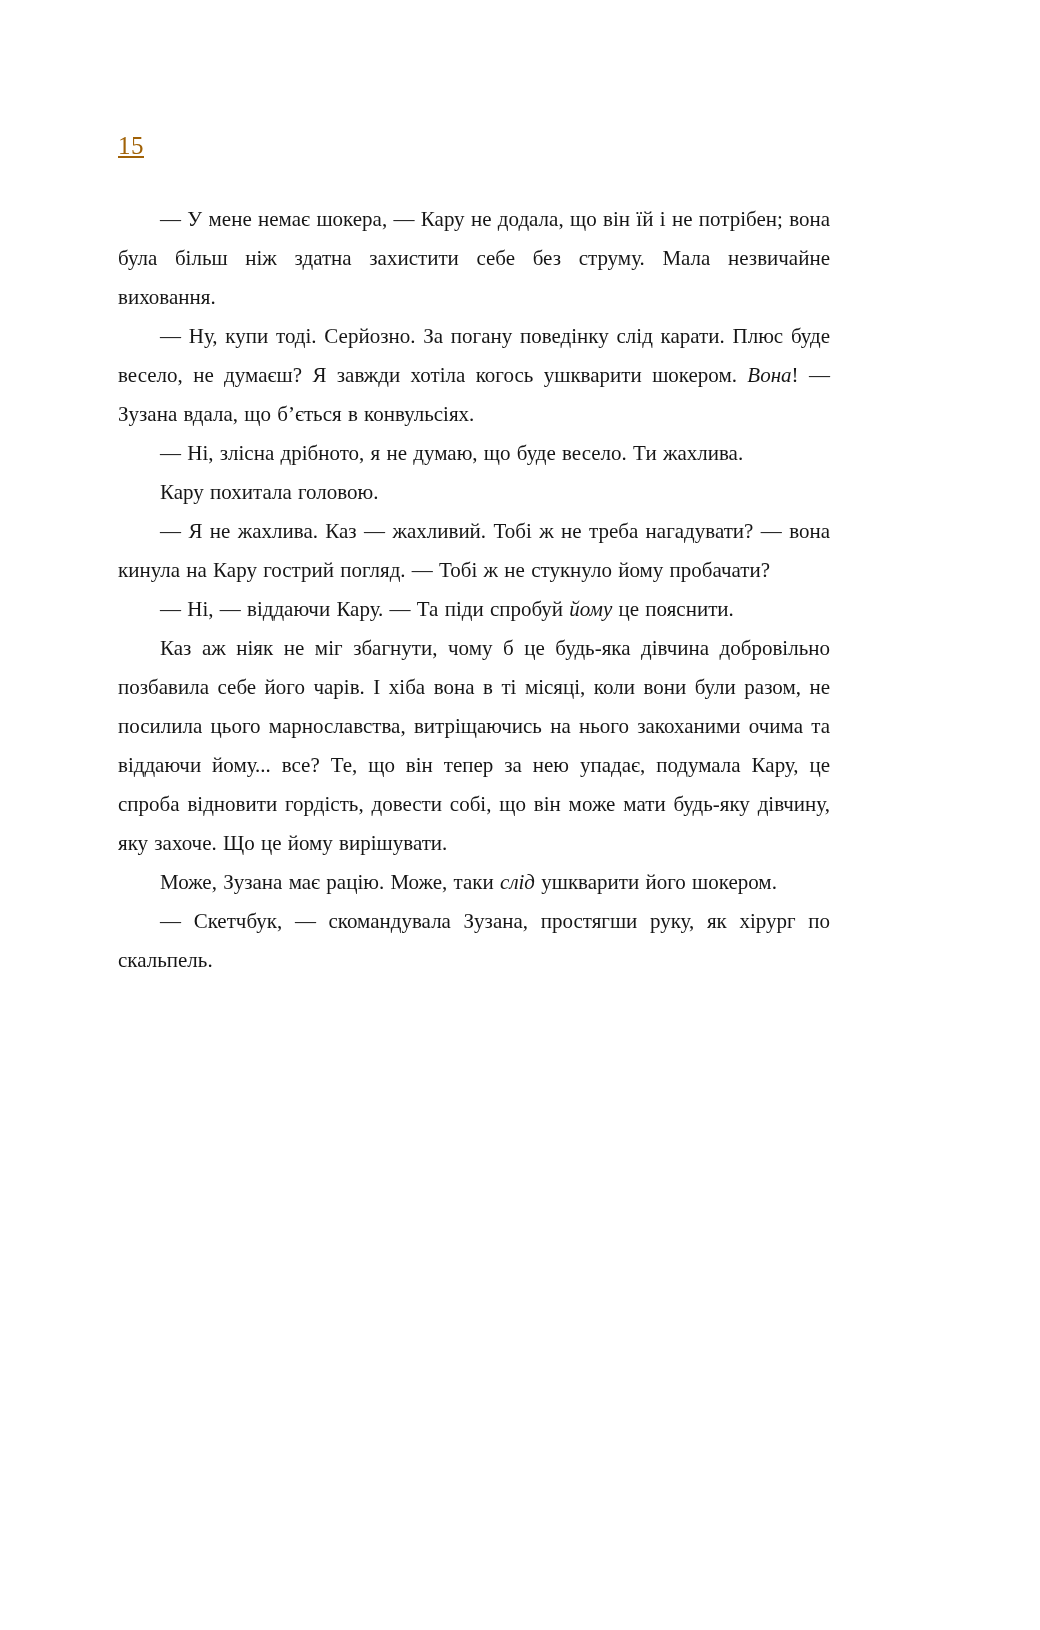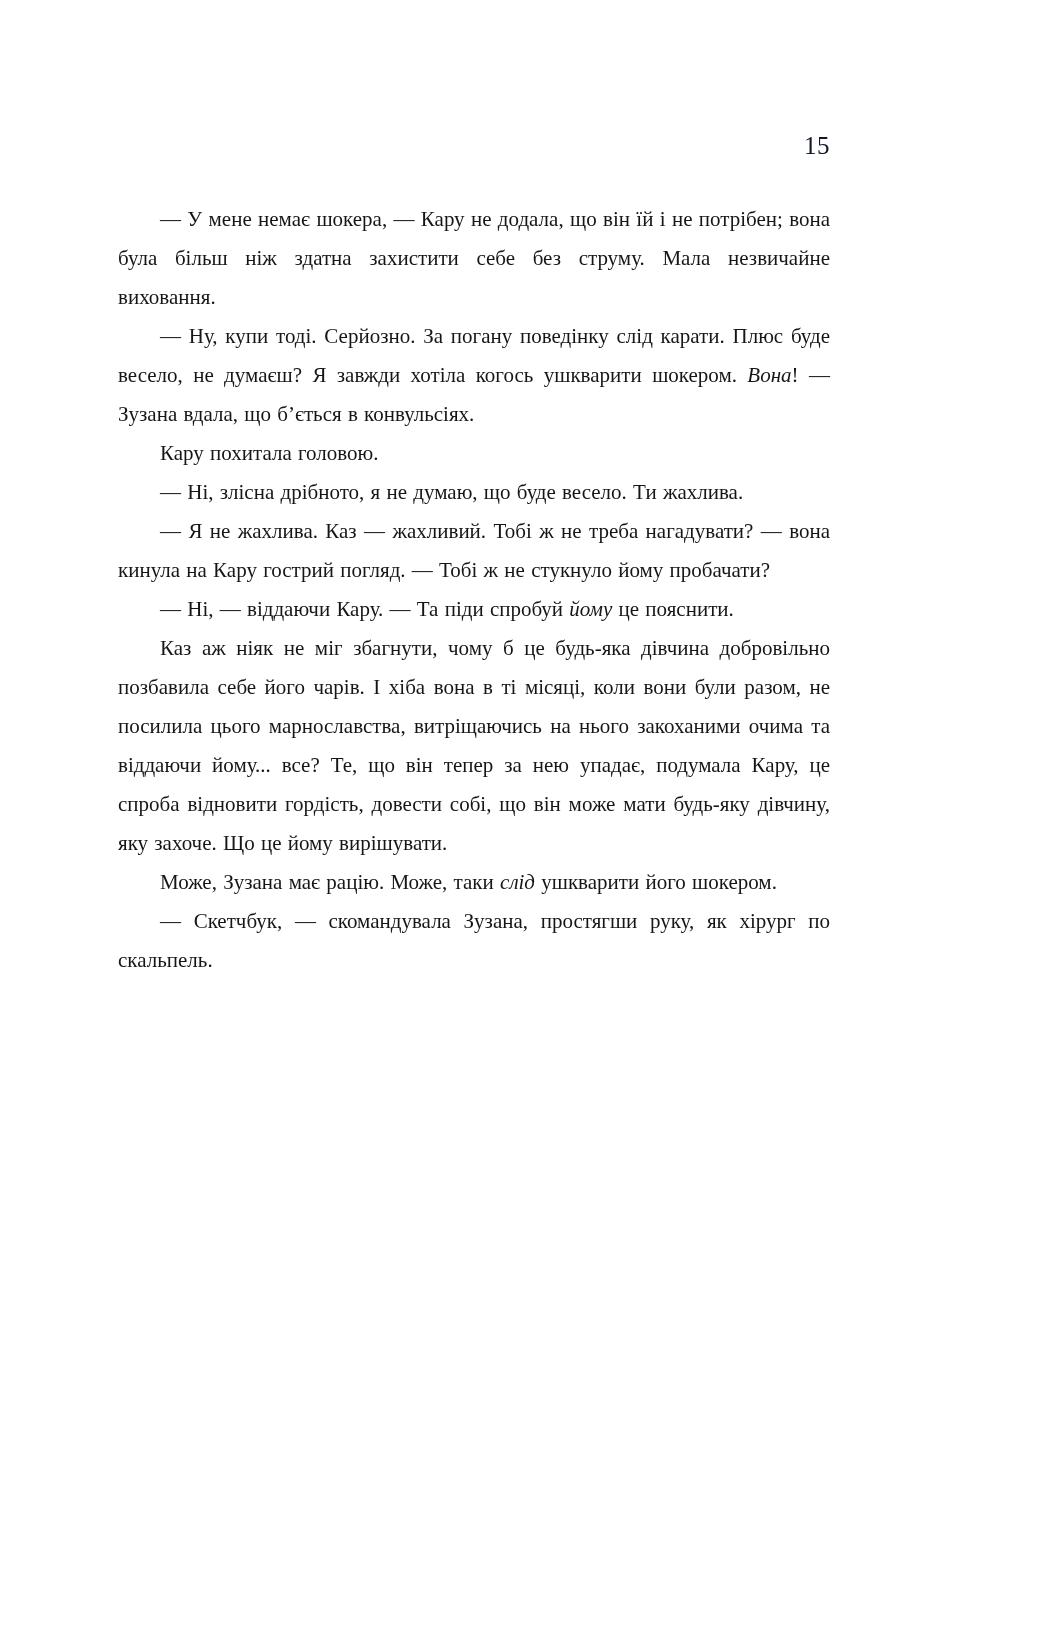--- a/index.html
+++ b/index.html
@@ -13,24 +13,24 @@
     position: relative;
     font-family: "Liberation Serif", serif;
     color: #161616;
     overflow: hidden;
   }
   .page-number {
     position: absolute;
     top: 132px;
     left: 118px;
     width: 712px;
-    text-align: right;
     font-size: 25px;
     letter-spacing: 0.5px;
-    color: #0f172a;
+    color: #a16207;
+    text-decoration: underline;
   }
   .text-block {
     position: absolute;
     top: 200px;
     left: 118px;
     width: 712px;
   }
   .para {
     margin: 0;
     text-indent: 42px;
@@ -44,21 +44,21 @@
   }
 </style>
 </head>
 <body>
 
 <div class="page">
   <div class="page-number">15</div>
   <div class="text-block">
       <p class="para"><span>— У мене немає шокера, — Кару не додала, що він їй і не потрібен; вона була більш ніж здатна захистити себе без струму. Мала незвичайне виховання.</span></p>
       <p class="para"><span>— Ну, купи тоді. Серйозно. За погану поведінку слід карати. Плюс буде весело, не думаєш? Я завжди хотіла когось ушкварити шокером. </span><span class="italic">Вона</span><span>! — Зузана вдала, що б’ється в конвульсіях.</span></p>
+      <p class="para"><span>— Ні, злісна дрібното, я не думаю, що буде весело. Ти жахлива.</span></p>
       <p class="para"><span>Кару похитала головою.</span></p>
-      <p class="para"><span>— Ні, злісна дрібното, я не думаю, що буде весело. Ти жахлива.</span></p>
       <p class="para"><span>— Я не жахлива. Каз — жахливий. Тобі ж не треба нагадувати? — вона кинула на Кару гострий погляд. — Тобі ж не стукнуло йому пробачати?</span></p>
       <p class="para"><span>— Ні, — віддаючи Кару. — Та піди спробуй </span><span class="italic">йому</span><span> це пояснити.</span></p>
       <p class="para"><span>Каз аж ніяк не міг збагнути, чому б це будь-яка дівчина добровільно позбавила себе його чарів. І хіба вона в ті місяці, коли вони були разом, не посилила цього марнославства, витріщаючись на нього закоханими очима та віддаючи йому... все? Те, що він тепер за нею упадає, подумала Кару, це спроба відновити гордість, довести собі, що він може мати будь-яку дівчину, яку захоче. Що це йому вирішувати.</span></p>
       <p class="para"><span>Може, Зузана має рацію. Може, таки </span><span class="italic">слід</span><span> ушкварити його шокером.</span></p>
       <p class="para"><span>— Скетчбук, — скомандувала Зузана, простягши руку, як хірург по скальпель.</span></p>
     </div>
 </div>
 
 </body></html>

